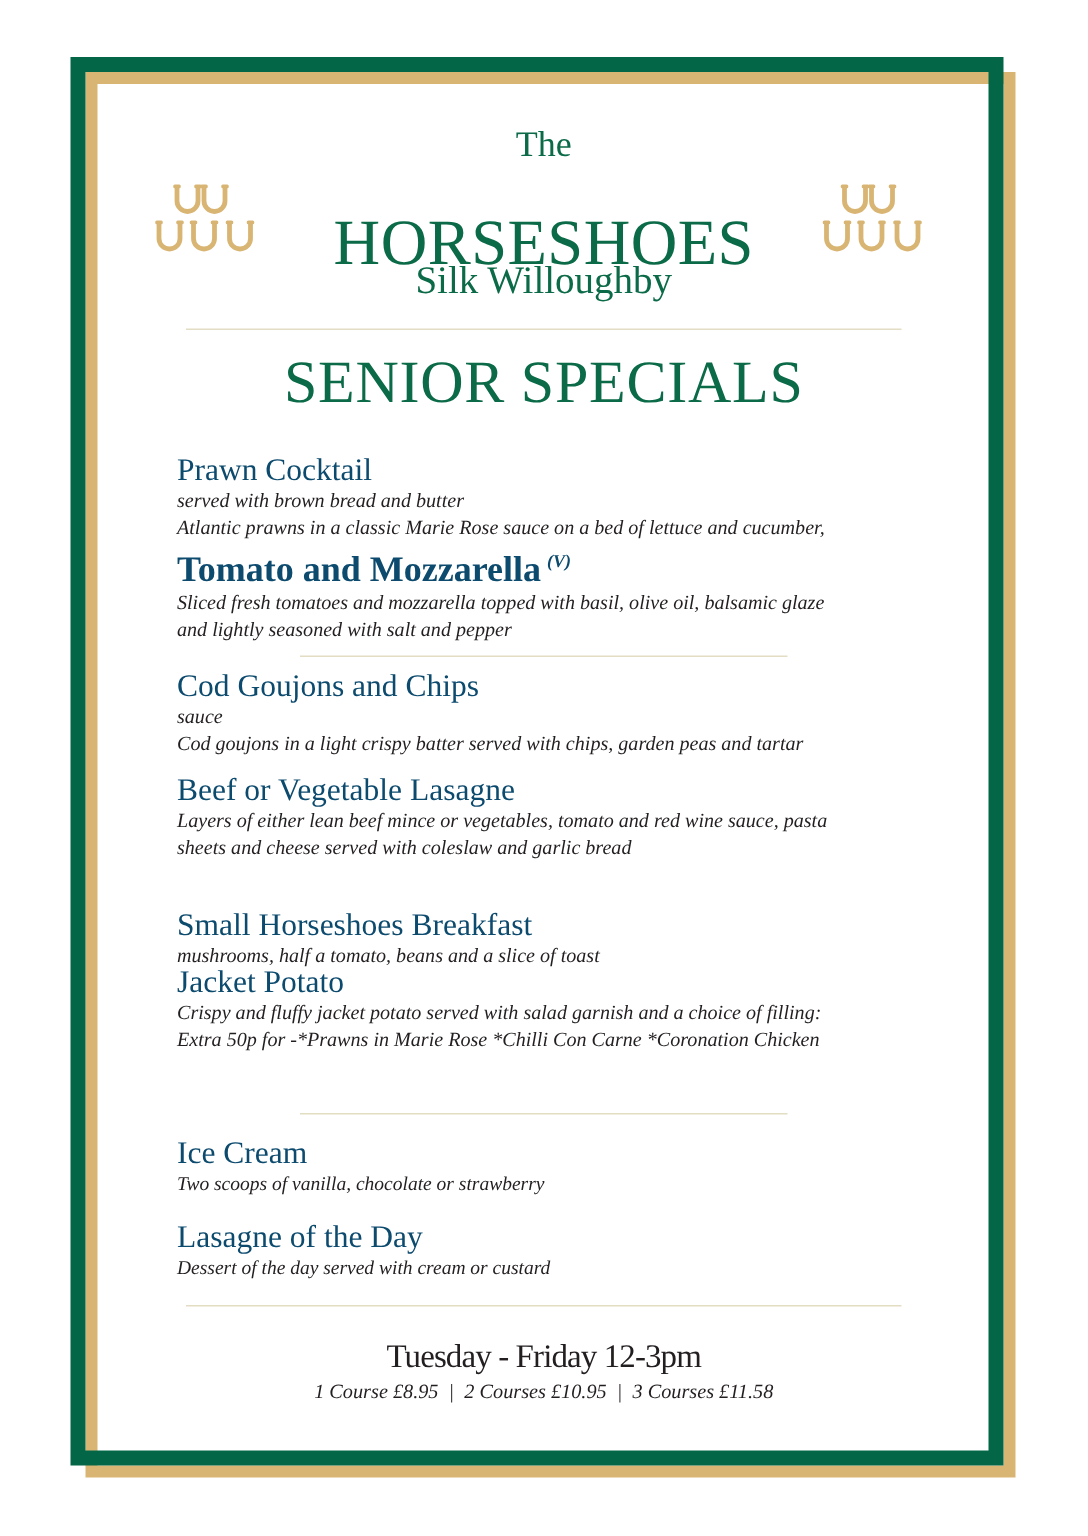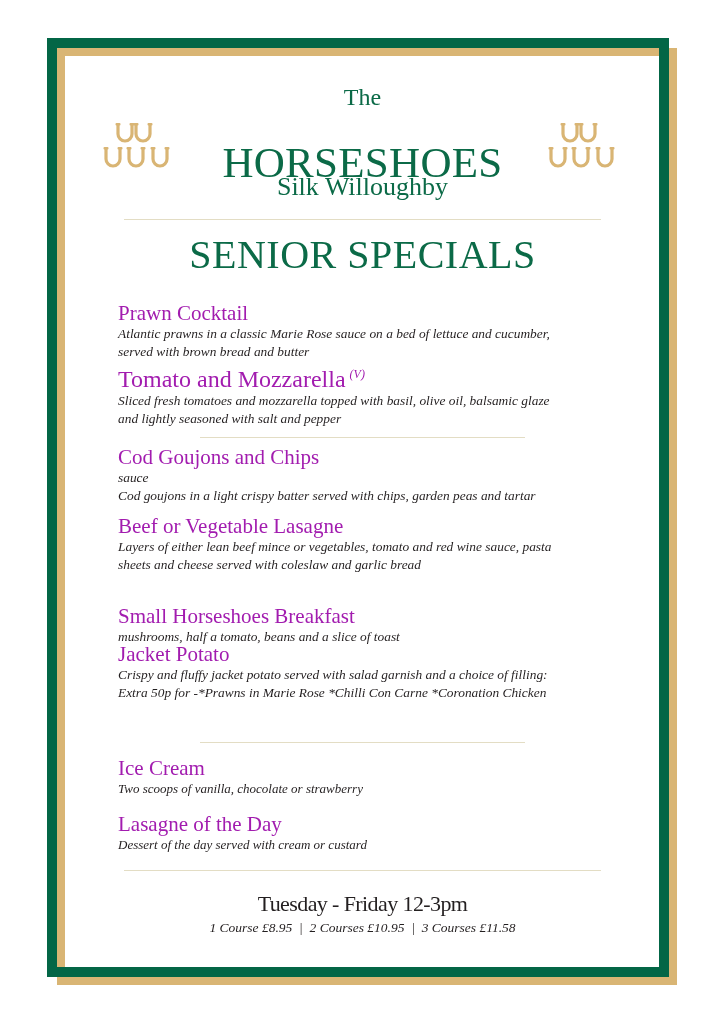--- a/index.html
+++ b/index.html
@@ -8,22 +8,22 @@
   .frame-green { position:absolute; left:47px; top:38px; width:602px; height:919px; border:10px solid #036646; }
   .abs { position:absolute; white-space:nowrap; }
   .center { left:0; width:725px; text-align:center; }
   .green { color:#0b6a47; }
   .t-the { font-size:24px; top:68px; line-height:34px;margin-top:12px; }
   .t-horse { font-size:43px; top:121px; line-height:50px; letter-spacing:0.3px;margin-top:17px; }
   .t-silk { font-size:26px; top:171px; line-height:32px; }
   .t-special { font-size:40px; top:231px; line-height:48px; letter-spacing:0.5px; }
   .rule { position:absolute; height:1px; background:#e3ddc4; }
   .item { position:absolute; left:118px; width:500px; }
-  .item-name { font-size:21px; line-height:24px; color:#a21caf; white-space:nowrap; }
-  .item-name.big { font-size:24px; line-height:26px; }
+  .item-name { font-size:21px; line-height:24px; color:#0c4a6e; white-space:nowrap; }
+  .item-name.big { font-size:24px; line-height:26px;font-weight:bold; }
   .item-desc { font-style:italic; font-size:13.4px; line-height:17.5px; color:#231f20; white-space:nowrap; }
   .item-desc.small { font-size:13px; }
   .sup { font-size:12px; font-style:italic; vertical-align:super; margin-left:4px; }
   .footer-days { font-size:22px; top:890px; line-height:28px; letter-spacing:-0.6px; }
   .footer-price { font-style:italic; font-size:13.5px; top:918px; line-height:20px; }
   .shoe { position:absolute; }
 </style>
 </head>
 <body>
 
@@ -77,22 +77,22 @@
 <div class="abs center green t-the">The</div>
 <div class="abs center green t-horse">HORSESHOES</div>
 <div class="abs center green t-silk">Silk Willoughby</div>
 
 <div class="rule" style="left:124px;top:219px;width:477px;"></div>
 
 <div class="abs center green t-special">SENIOR SPECIALS</div>
 
 <div class="item" style="top:301px">
   <div class="item-name">Prawn Cocktail</div>
+  <div class="item-desc">served with brown bread and butter</div>
   <div class="item-desc">Atlantic prawns in a classic Marie Rose sauce on a bed of lettuce and cucumber,</div>
-  <div class="item-desc">served with brown bread and butter</div>
 </div>
 
 <div class="item" style="top:361px">
   <div class="item-name big"><span>Tomato and Mozzarella</span><span class="sup">(V)</span></div>
   <div class="item-desc">Sliced fresh tomatoes and mozzarella topped with basil, olive oil, balsamic glaze</div>
   <div class="item-desc">and lightly seasoned with salt and pepper</div>
 </div>
 
 <div class="rule" style="left:200px;top:437px;width:325px;"></div>
 

